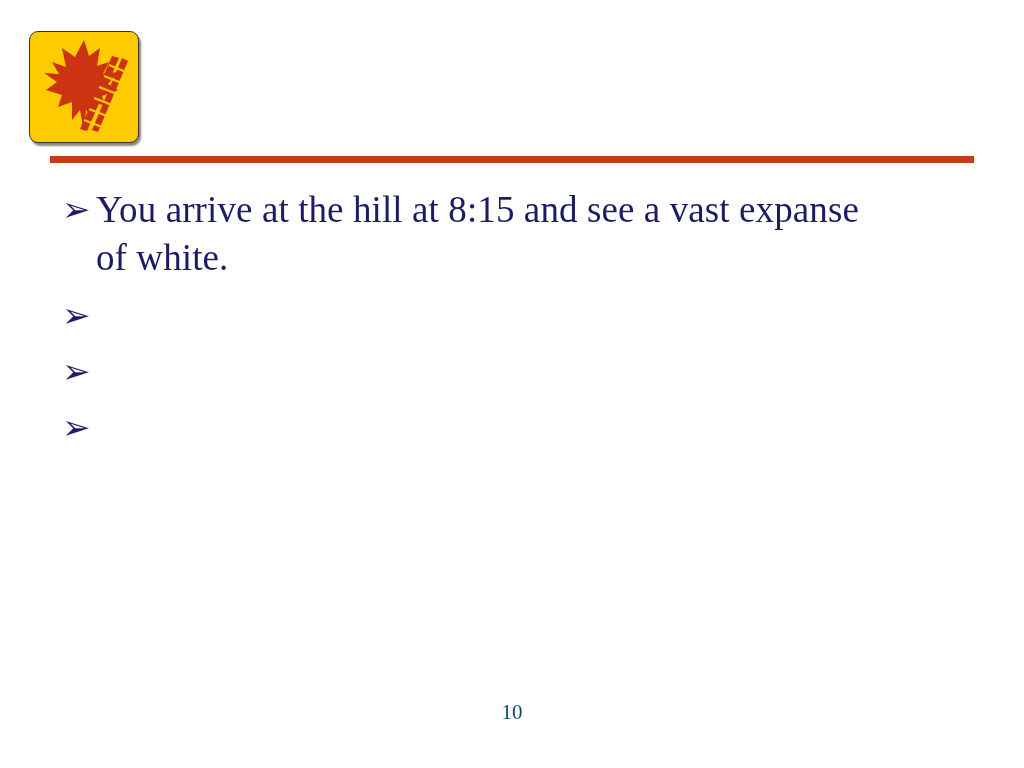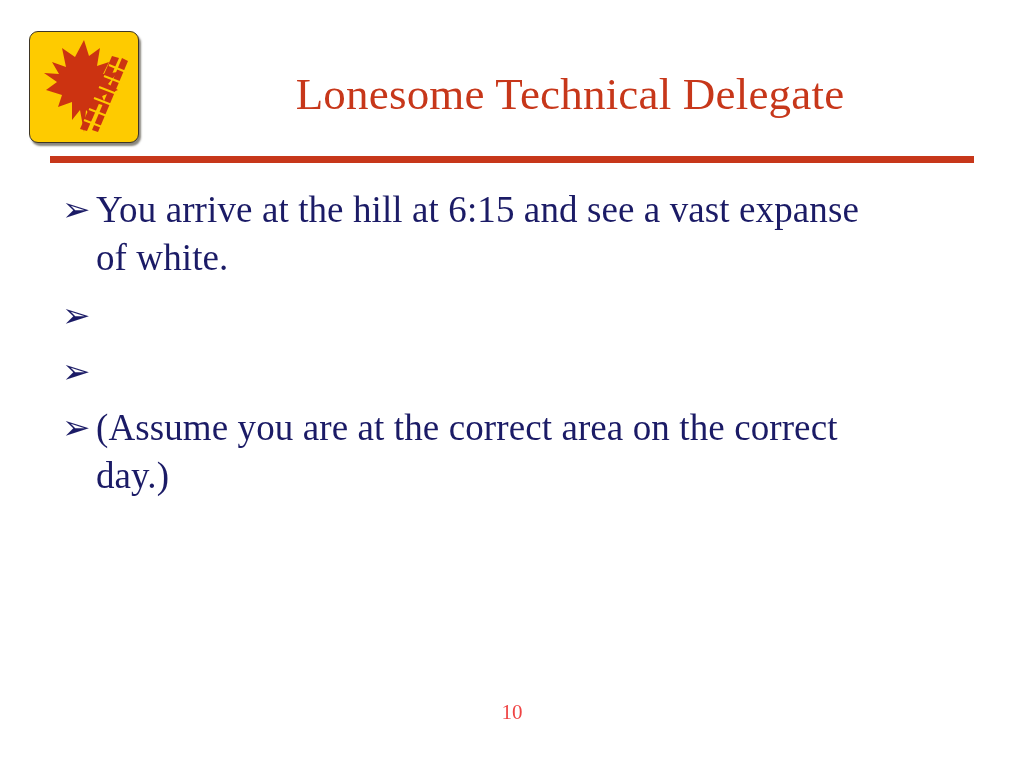--- a/index.html
+++ b/index.html
@@ -102,21 +102,21 @@
     letter-spacing: 0.1px;
   }
 
   
   .page-number {
     position: absolute;
     left: 0;
     top: 700px;
     width: 1024px;
     text-align: center;
-    color: #ef4444;
+    color: #0c4a6e;
     font-size: 21px;
     line-height: 24px;
   }
 </style>
 </head>
 <body>
 
 <div class="slide">
 
   <div class="slide-header">
@@ -135,42 +135,40 @@
           <path d="M79 33 L96 40" stroke="#fecb00" stroke-width="2"></path>
           <path d="M74 44 L92 51" stroke="#fecb00" stroke-width="2"></path>
           <path d="M69 55 L87 62" stroke="#fecb00" stroke-width="2"></path>
           <path d="M64 66 L82 73" stroke="#fecb00" stroke-width="2"></path>
           <path d="M59 77 L77 84" stroke="#fecb00" stroke-width="2"></path>
           <path d="M54 88 L72 95" stroke="#fecb00" stroke-width="2"></path>
         </g>
       </svg>
     </div>
 
-    <div class="slide-title">Lonesome Technical Delegate</div>
 
     <div class="title-rule"></div>
   </div>
 
   <div class="slide-body">
 
     <div class="bullet-row">
       <span class="bullet-marker">➢</span>
-      <span class="bullet-text">You arrive at the hill at 6:15 and see a vast expanse of white.</span>
+      <span class="bullet-text">You arrive at the hill at 8:15 and see a vast expanse of white.</span>
     </div>
 
     <div class="bullet-row">
       <span class="bullet-marker">➢</span>
     </div>
 
     <div class="bullet-row">
       <span class="bullet-marker">➢</span>
     </div>
 
     <div class="bullet-row">
       <span class="bullet-marker">➢</span>
-      <span class="bullet-text">(Assume you are at the correct area on the correct day.)</span>
     </div>
 
   </div>
 
   <div class="page-number">10</div>
 
 </div>
 
 </body></html>

